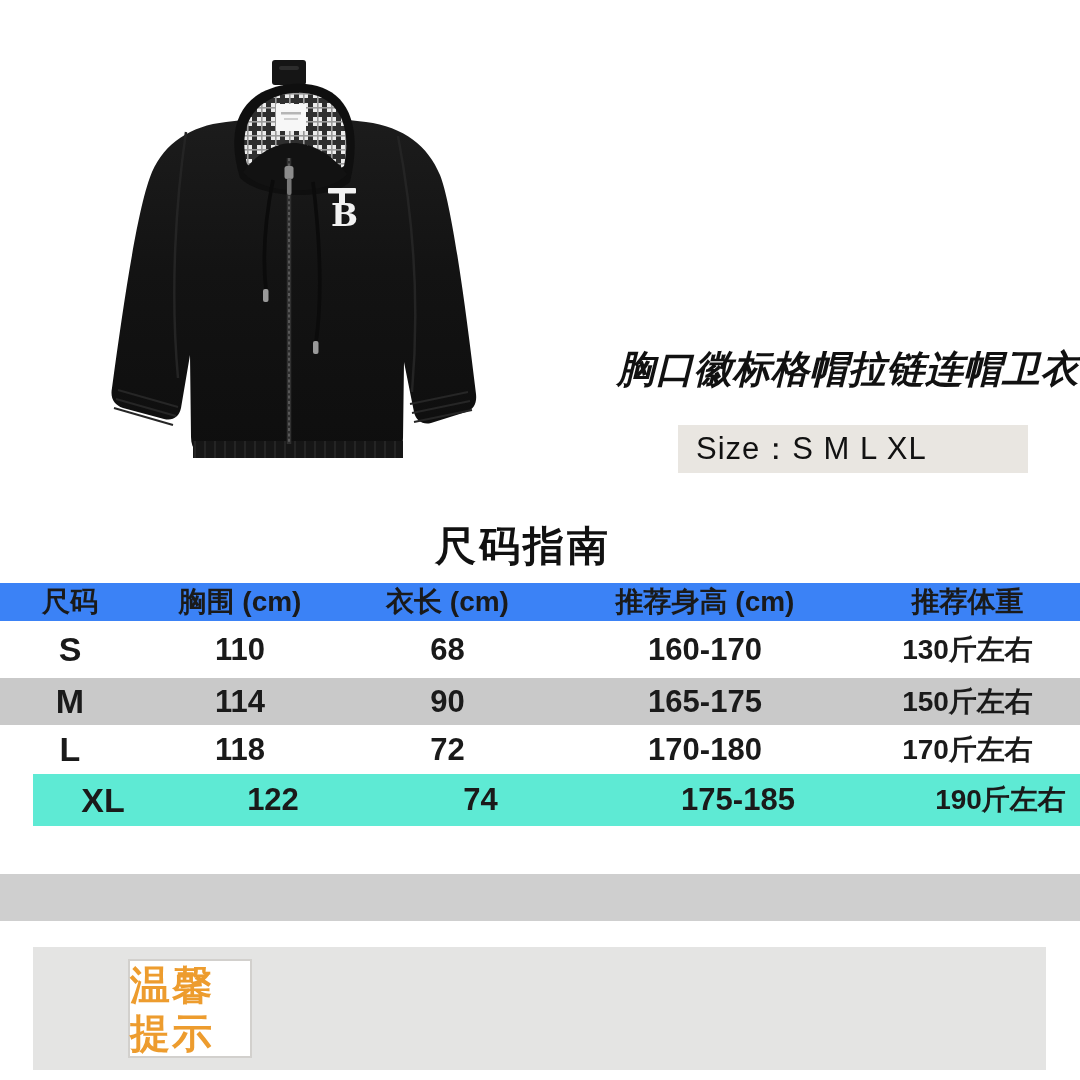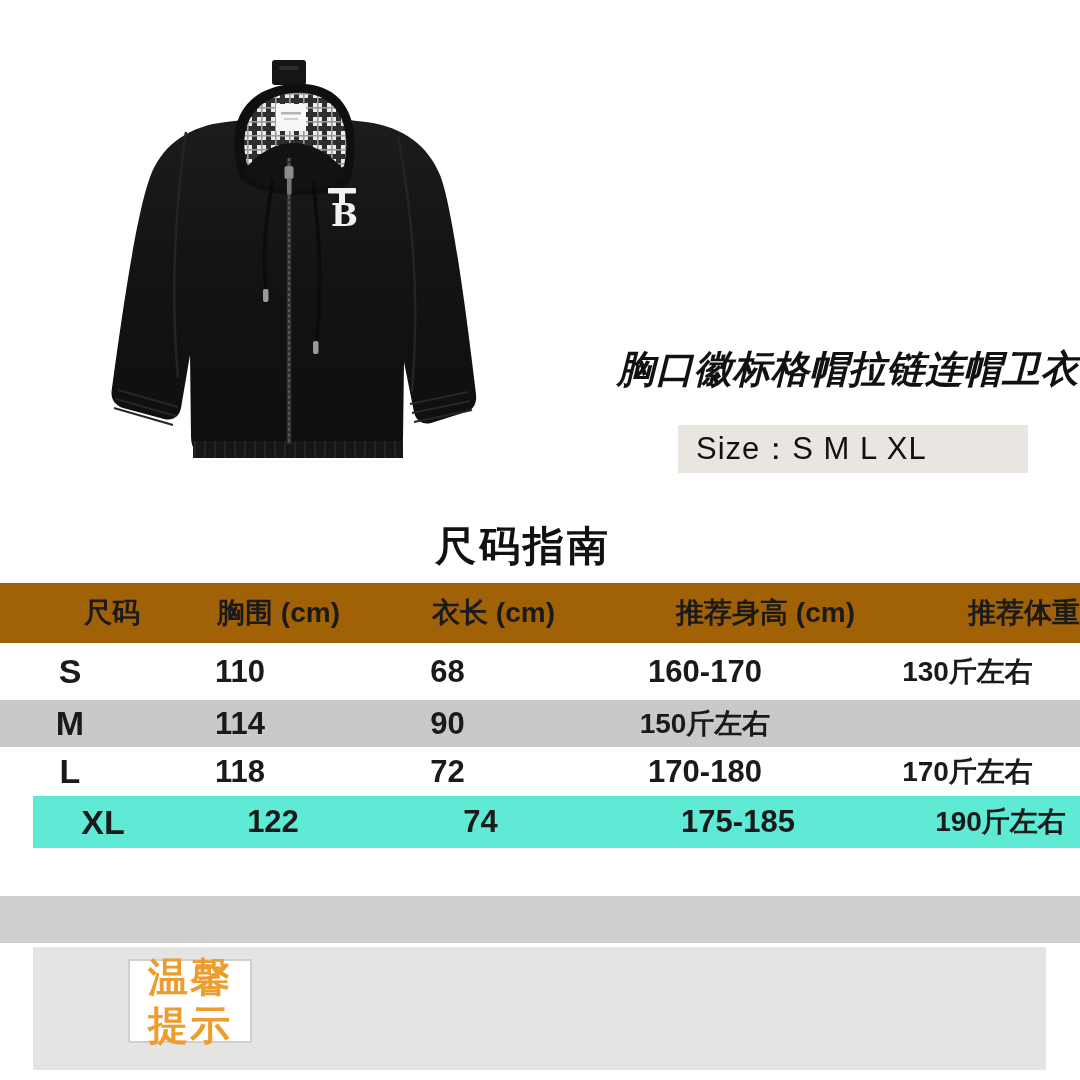--- a/index.html
+++ b/index.html
@@ -32,40 +32,40 @@
     font-size:41px;font-weight:700;letter-spacing:3px;color:#111;
   }
 
   
   .table{position:absolute;left:0;top:583px;width:1080px;}
   .tr{
     display:grid;grid-template-columns:140px 200px 215px 300px 225px;
     align-items:center;text-align:center;
   }
   .tr>div{font-size:31px;font-weight:600;}
-  .tr.head{height:60px;background:#a16207;text-align:right;}
+  .tr.head{height:38px;background:#3b82f6;}
   .tr.head>div{font-size:28px;font-weight:600;}
   .tr.r0{height:57px;background:#ffffff;}
   .tr.r1{height:47px;background:#c9c9c9;}
   .tr.r2{height:49px;background:#ffffff;}
   .tr.r3{height:52px;background:#5eead4;margin-left:33px;}
   .tr .c-size{font-size:34px;}
   .tr .c-w{font-size:28px;}
   .blank-white{height:48px;background:#ffffff;}
   .blank-gray{height:47px;background:#cfcfcf;}
 
   
   .notice{
     position:absolute;left:33px;top:947px;width:1013px;height:123px;
     background:#e4e4e3;
   }
   .badge{
-    position:absolute;left:95px;top:12px;width:124px;height:84px;
+    position:absolute;left:95px;top:12px;width:124px;height:99px;
     background:#ffffff;border:2px solid #d2d0cd;box-sizing:border-box;
-    display:flex;flex-direction:column;align-items:center;justify-content:center;
+    display:flex;flex-direction:column;align-items:flex-start;justify-content:center;
     font-size:40px;font-weight:700;line-height:1.2;letter-spacing:2px;color:#ED9C2E;
   }
   .notice-text{
     position:absolute;left:228px;top:13px;
     font-size:26px;font-weight:600;line-height:48px;white-space:nowrap;color:#111;
   }
   .notice-text p{margin:0;}
 </style>
 </head>
 <body>
@@ -168,20 +168,21 @@
       <div class="c-size">S</div>
       <div class="c-chest">110</div>
       <div class="c-len">68</div>
       <div class="c-h">160-170</div>
       <div class="c-w">130斤左右</div>
     </div>
     <div class="tr r1">
       <div class="c-size">M</div>
       <div class="c-chest">114</div>
       <div class="c-len">90</div>
+      <div class="c-h">165-175</div>
       <div class="c-w">150斤左右</div>
     </div>
     <div class="tr r2">
       <div class="c-size">L</div>
       <div class="c-chest">118</div>
       <div class="c-len">72</div>
       <div class="c-h">170-180</div>
       <div class="c-w">170斤左右</div>
     </div>
     <div class="tr r3">

